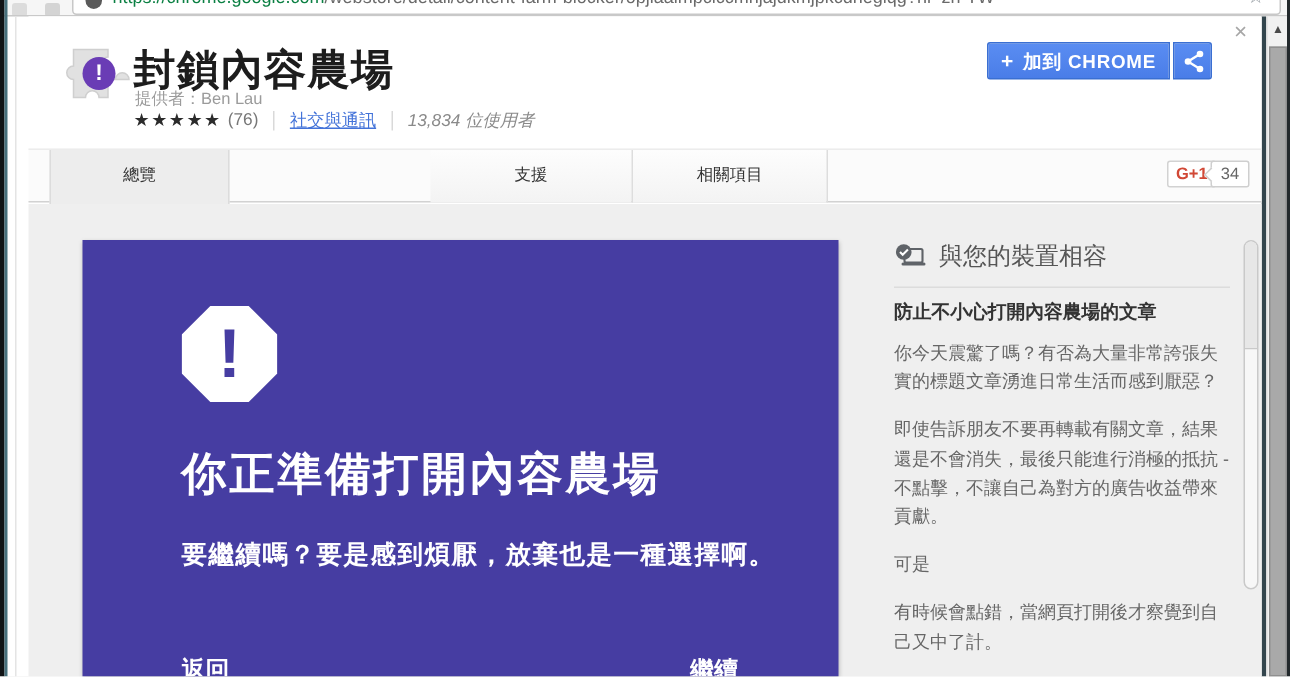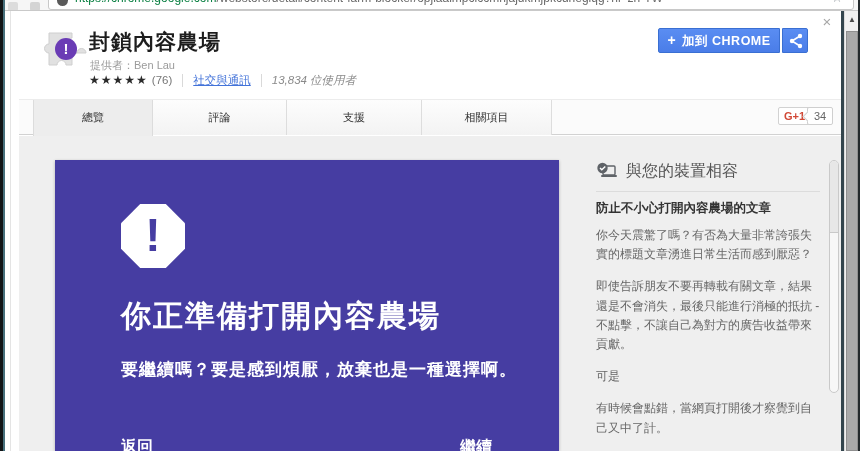--- a/index.html
+++ b/index.html
@@ -27,21 +27,21 @@
   .edge-right-black { position:absolute; left:858px; top:0; width:2px; height:451px; background:#23292c; }
 
   
   .dialog { position:absolute; left:19px; top:11px; width:822px; height:440px; background:#fff; }
 
   
   .hd { position:absolute; left:0; top:0; width:100%; height:88px; background:#fff; }
   .app-icon { position:absolute; left:25px; top:17px; width:44px; height:44px; }
   .app-icon svg { display:block; }
   .app-icon .badge { position:absolute; left:11px; top:10px; width:22px; height:22px; border-radius:50%; background:#6a3cb5; color:#fff; font-weight:bold; font-size:15px; text-align:center; line-height:22px; }
-  .hd-title { position:absolute; left:70px; top:17px; font-size:21px; font-weight:bold; color:#1d1d1d; letter-spacing:1px; }
+  .hd-title { position:absolute; left:70px; top:17px; font-size:28px; font-weight:bold; color:#1d1d1d; letter-spacing:1px; }
   .hd-byline { position:absolute; left:71px; top:47px; font-size:11px; color:#9b9b9b; }
   .hd-meta { position:absolute; left:70px; top:61px; height:16px; display:flex; align-items:center; font-size:11.5px; color:#777; }
   .hd-meta .stars { color:#2b2b2b; font-size:12px; letter-spacing:1px; margin-right:4px; }
   .hd-meta .vsep { width:1px; height:13px; background:#d9d9d9; margin:0 10px; }
   .hd-meta a.cat { color:#4373d9; text-decoration:underline; cursor:pointer; }
   .hd-meta .users { font-style:italic; color:#8a8a8a; }
 
   .btn-add { position:absolute; left:639px; top:17px; width:122px; height:25px; background:linear-gradient(#5a8df2,#4a7de8); border:1px solid #3a6fd2; border-radius:2px 0 0 2px; color:#fff; font-size:12.5px; font-weight:bold; text-align:center; line-height:23px; cursor:pointer; letter-spacing:.5px; }
   .btn-add .plus { font-size:14px; margin-right:6px; font-weight:bold; }
   .btn-share { position:absolute; left:763px; top:17px; width:26px; height:25px; background:linear-gradient(#5a8df2,#4a7de8); border:1px solid #3a6fd2; border-radius:0 2px 2px 0; cursor:pointer; }
@@ -133,21 +133,20 @@
           <circle cx="12" cy="13" r="2.2" fill="#fff"></circle>
         <line x1="4" y1="8" x2="12" y2="3" stroke="#fff" stroke-width="1.6"></line>
         <line x1="4" y1="8" x2="12" y2="13" stroke="#fff" stroke-width="1.6"></line>
       </svg>
     </div>
     <div class="btn-close">×</div>
   </div>
 
   <div class="tabbar">
     <div class="tab active">總覽</div>
-    <div class="tab t2">評論</div>
     <div class="tab t3">支援</div>
     <div class="tab t4">相關項目</div>
     <div class="gplus">G+1</div>
     <div class="gplus-count">34</div>
   </div>
 
   <div class="content">
 
     <div class="shot">
       <div class="octagon">

